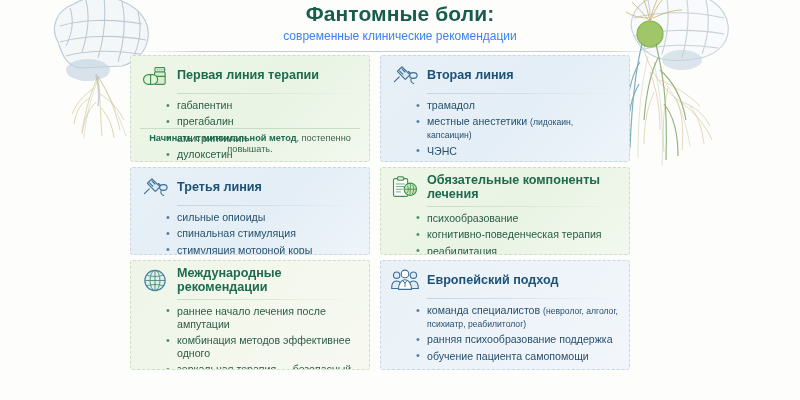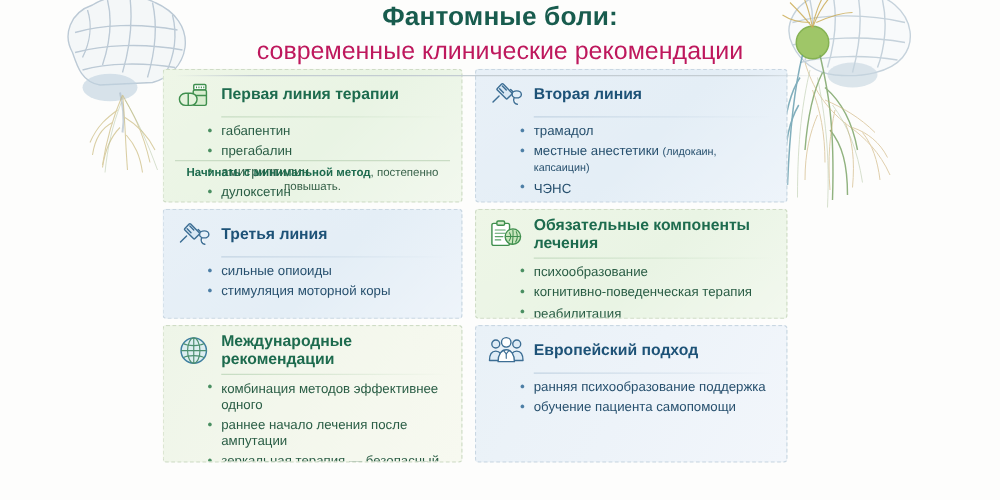--- a/index.html
+++ b/index.html
@@ -25,21 +25,21 @@
   
   .header {
     position: absolute; left: 140px; top: 2px; width: 520px;
     text-align: center; z-index: 4;
   }
   .title-main {
     font-size: 21px; font-weight: bold; color: #185c4e;
     letter-spacing: .1px; line-height: 1.15;
   }
   .title-sub {
-    font-size: 20px; color: #be185d; margin-top: 3px; line-height: 1.2;
+    font-size: 12px; color: #3b82f6; margin-top: 3px; line-height: 1.2;
   }
   .title-rule {
     margin: 7px auto 0; width: 100%; height: 1px;
     background: linear-gradient(to right, rgba(190,200,205,0), #c3ccd2 12%, #c3ccd2 88%, rgba(190,200,205,0));
   }
 
   
   .grid {
     position: absolute; left: 130px; top: 55px;
     width: 540px; height: 325px;
@@ -277,20 +277,21 @@
            <path d="M21 10.5 L25 14.5"></path>
            <ellipse cx="26.5" cy="15" rx="4.2" ry="3.2" fill="#e3eff8"></ellipse>
            <path d="M24 18.5 C23 21 24.5 23.5 27 24"></path>
          </g>
           </svg>
           <div class="card-title">Третья линия</div>
         </div>
         <div class="head-rule"></div>
         <ul class="items">
           <li><span>сильные опиоиды</span></li>
+          <li><span>спинальная стимуляция</span></li>
           <li><span>стимуляция моторной коры</span></li>
         </ul>
       </div>
       <div class="card green">
         <div class="card-head">
           <svg class="card-icon" viewBox="0 0 34 30">
             <g stroke="#3f8f4e" stroke-width="1.3" fill="#ffffff" stroke-linejoin="round">
            <rect x="4" y="5" width="16" height="20" rx="1.6"></rect>
            <rect x="8.5" y="2.8" width="7" height="4" rx="1.2" fill="#d8edcf"></rect>
          </g>
@@ -327,22 +328,22 @@
            <path d="M17 3.5 V26.5"></path>
            <ellipse cx="17" cy="15" rx="5.6" ry="11.5"></ellipse>
            <path d="M7.5 8.6 C11.5 11 22.5 11 26.5 8.6"></path>
            <path d="M7.5 21.4 C11.5 19 22.5 19 26.5 21.4"></path>
          </g>
           </svg>
           <div class="card-title">Международные рекомендации</div>
         </div>
         <div class="head-rule"></div>
         <ul class="items">
+          <li><span>раннее начало лечения после ампутации</span></li>
           <li><span>комбинация методов эффективнее одного</span></li>
-          <li><span>раннее начало лечения после ампутации</span></li>
           <li><span>зеркальная терапия — безопасный метод первой линии</span></li>
         </ul>
       </div>
       <div class="card bluesoft">
         <div class="card-head">
           <svg class="card-icon" viewBox="0 0 34 30">
             <g stroke="#3d6e94" stroke-width="1.25" fill="#ffffff" stroke-linejoin="round">
            <circle cx="7.5" cy="9" r="3.6" fill="#dfecf6"></circle>
            <path d="M1.8 24 C1.8 18.5 4.2 15.5 7.5 15.5 C10.8 15.5 13.2 18.5 13.2 24 Z" fill="#dfecf6"></path>
            <circle cx="26.5" cy="9" r="3.6" fill="#dfecf6"></circle>
@@ -352,19 +353,20 @@
          </g>
          <g stroke="#3d6e94" stroke-width="1.05" fill="none" stroke-linecap="round">
            <path d="M14.4 14.8 L17 18 L19.6 14.8"></path>
            <path d="M17 18 V22"></path>
          </g>
           </svg>
           <div class="card-title">Европейский подход</div>
         </div>
         <div class="head-rule"></div>
         <ul class="items">
+          <li><span>команда специалистов </span><span class="sub-note">(невролог, алголог, психиатр, реабилитолог)</span></li>
           <li><span>ранняя психообразование поддержка</span></li>
           <li><span>обучение пациента самопомощи</span></li>
         </ul>
       </div>
     </div>
 
 </div>
 
 </body></html>

